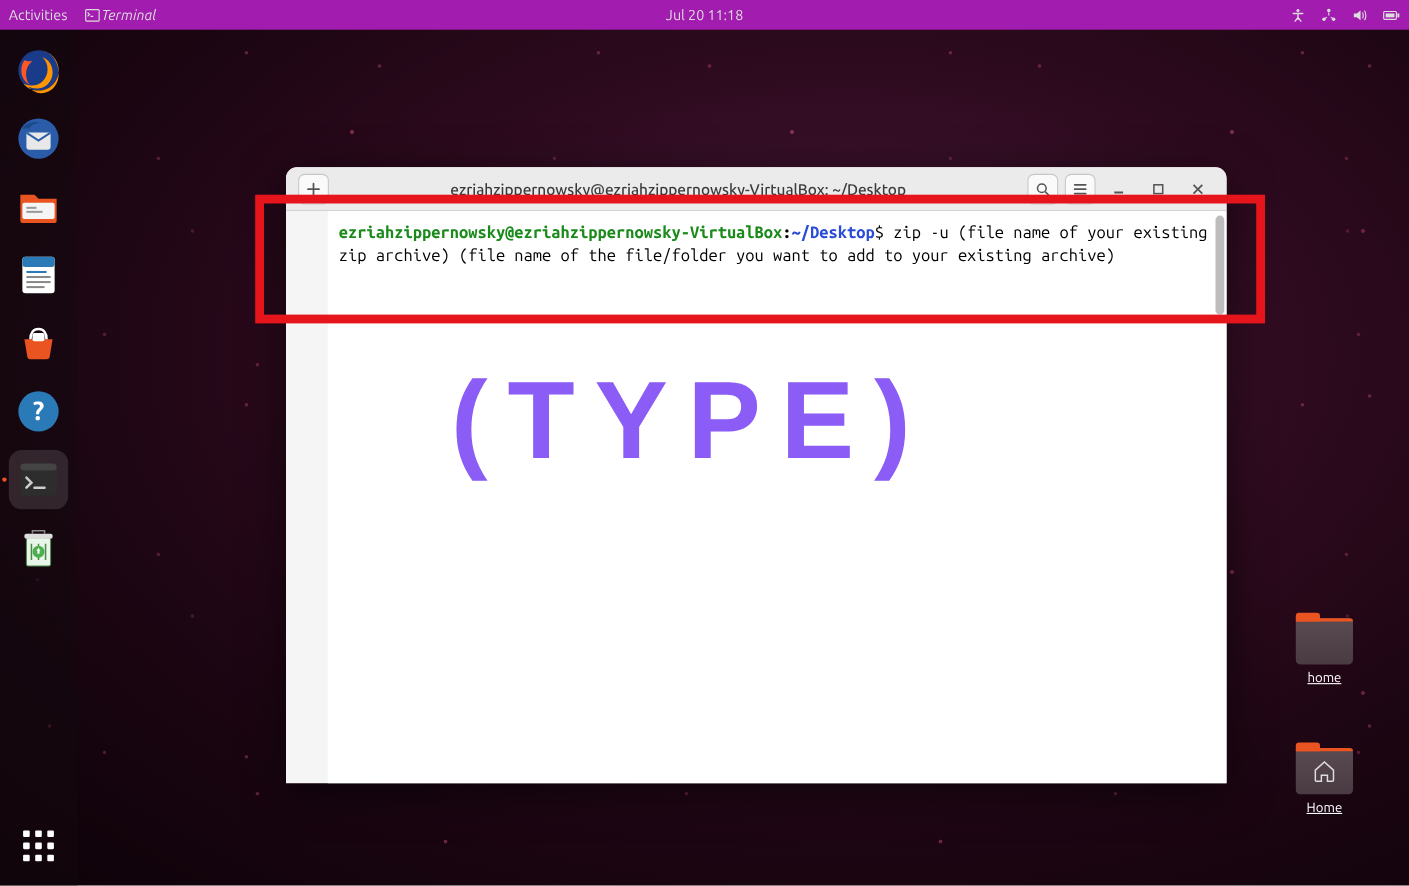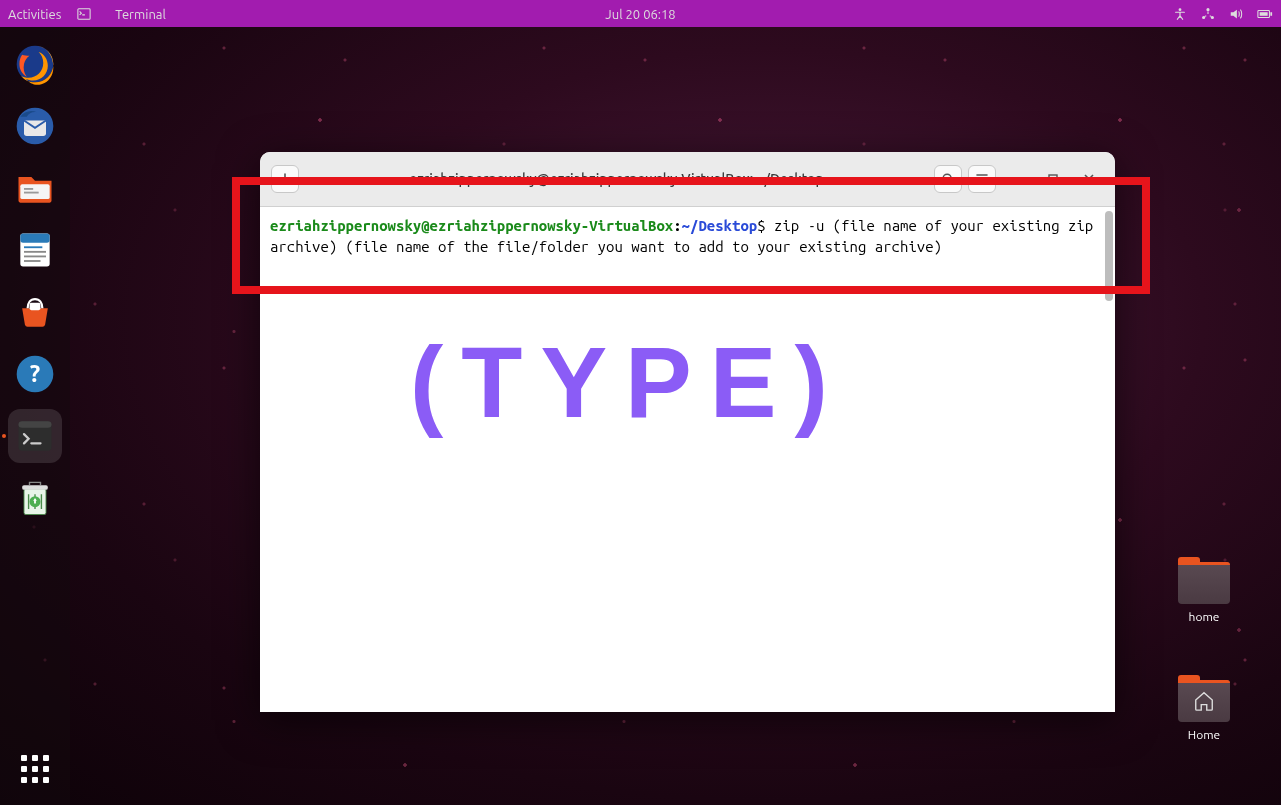--- a/index.html
+++ b/index.html
@@ -40,21 +40,21 @@
       display: flex;
       align-items: center;
       color: #ddd;
       font-size: 13px;
       padding: 0 8px;
       z-index: 100;
     }
     .topbar .left { display: flex; align-items: center; gap: 16px; }
     .topbar .center { position: absolute; left: 50%; transform: translateX(-50%); }
     .topbar .right { margin-left: auto; display: flex; align-items: center; gap: 14px; }
-    .topbar .app-ind { display: flex; align-items: flex-end; gap: 24px; }
+    .topbar .app-ind { display: flex; align-items: flex-end; gap: 1px; font-style: italic; }
     .topbar svg { fill: #ddd; }
 
     
     .dock {
       position: absolute;
       left: 0; top: 27px; bottom: 0;
       width: 70px;
       background: rgba(20,10,15,0.55);
       display: flex;
       flex-direction: column;
@@ -95,20 +95,21 @@
     }
     .dock-apps span { background: #fff; border-radius: 1px; }
 
     
     .desktop-icon {
       position: absolute;
       width: 70px;
       text-align: center;
       color: #fff;
       font-size: 12px;
+      text-decoration: underline;
     }
     .desktop-icon .folder-shape {
       width: 52px; height: 42px;
       margin: 0 auto 6px;
       background: linear-gradient(#5a4a52, #4a3a42);
       border-radius: 4px;
       position: relative;
     }
     .desktop-icon .folder-shape::before {
       content: '';
@@ -140,21 +141,21 @@
       left: 260px; top: 152px;
       width: 855px; height: 560px;
       background: #f5f5f5;
       border-radius: 10px 10px 0 0;
       box-shadow: 0 8px 40px rgba(0,0,0,0.6);
       z-index: 70;
       display: flex;
       flex-direction: column;
     }
     .titlebar {
-      height: 55px;
+      height: 40px;
       background: #ebebeb;
       border-bottom: 1px solid #d0d0d0;
       border-radius: 10px 10px 0 0;
       display: flex;
       align-items: center;
       padding: 0 8px;
       font-size: 14px;
       color: #3a3a3a;
       font-weight: 500;
     }
@@ -187,20 +188,21 @@
       flex: 1;
       background: #fff;
       padding: 8px 10px;
       font-family: 'Ubuntu Mono', 'DejaVu Sans Mono', monospace;
       font-size: 15px;
       line-height: 1.4;
       color: #000;
       position: relative;
       word-break: break-all;
       white-space: pre-wrap;
+      margin-left: 38px;
     }
     .terminal-body .scrollbar {
       position: absolute;
       right: 2px; top: 4px;
       width: 8px; height: 90px;
       background: #bdbdbd;
       border-radius: 4px;
     }
     .prompt-user { color: #1a8a1a; font-weight: bold; }
     .prompt-colon { color: #000; font-weight: bold; }
@@ -238,21 +240,21 @@
   <div class="left">
     <span>Activities</span>
     <span class="app-ind">
       <svg width="14" height="14" viewBox="0 0 16 16">
           <rect x="1" y="2" width="14" height="12" rx="1" fill="none" stroke="#ddd" stroke-width="1.2"></rect>
           <path d="M3 5l2 2-2 2M6 9h3" stroke="#ddd" stroke-width="1.2" fill="none"></path>
         </svg>
       <span>Terminal</span>
     </span>
   </div>
-  <div class="center">Jul 20  06:18</div>
+  <div class="center">Jul 20  11:18</div>
   <div class="right">
     <svg width="14" height="14" viewBox="0 0 16 16">
         <circle cx="8" cy="3" r="1.6"></circle>
         <path d="M3 6h10M8 6v6M5 14l3-4 3 4" stroke="#ddd" stroke-width="1.4" fill="none" stroke-linecap="round"></path>
       </svg>
     <svg width="14" height="14" viewBox="0 0 16 16">
         <circle cx="8" cy="3" r="1.8"></circle>
         <circle cx="3" cy="12" r="1.8"></circle>
         <circle cx="13" cy="12" r="1.8"></circle>
         <path d="M8 5v3M6 10l-2 1M10 10l2 1" stroke="#ddd" stroke-width="1.2"></path>

